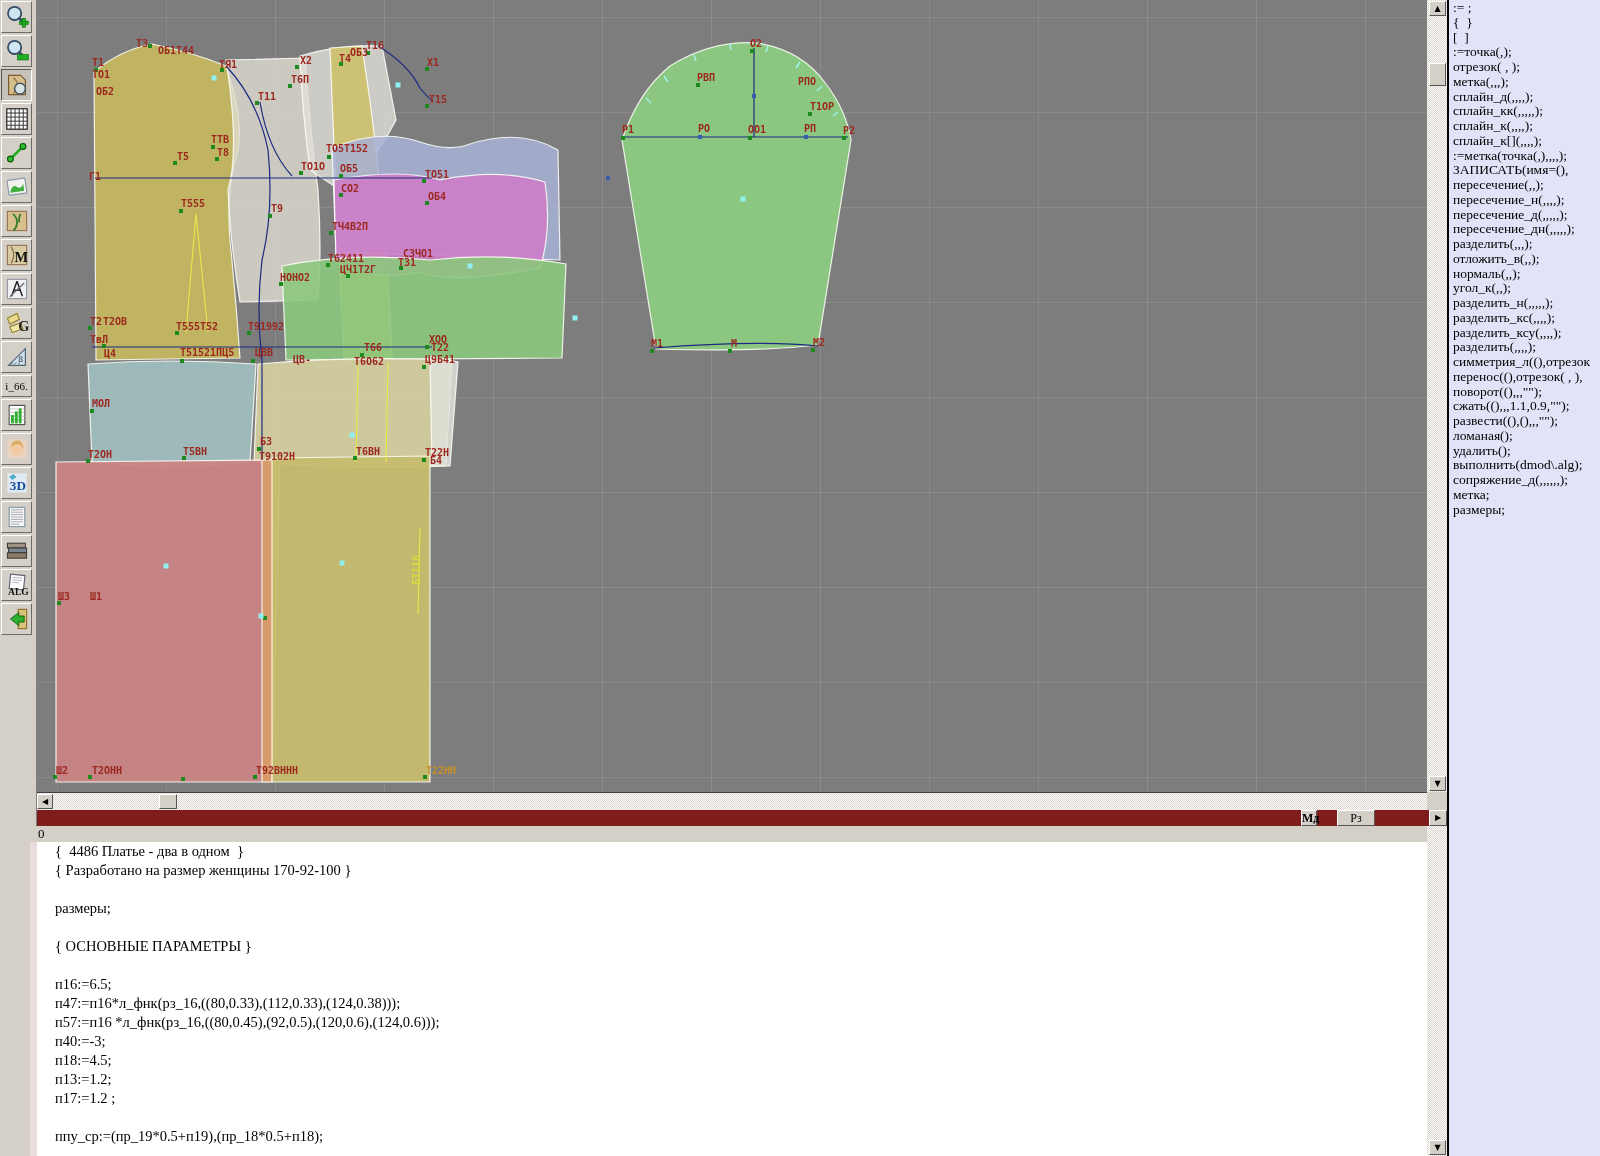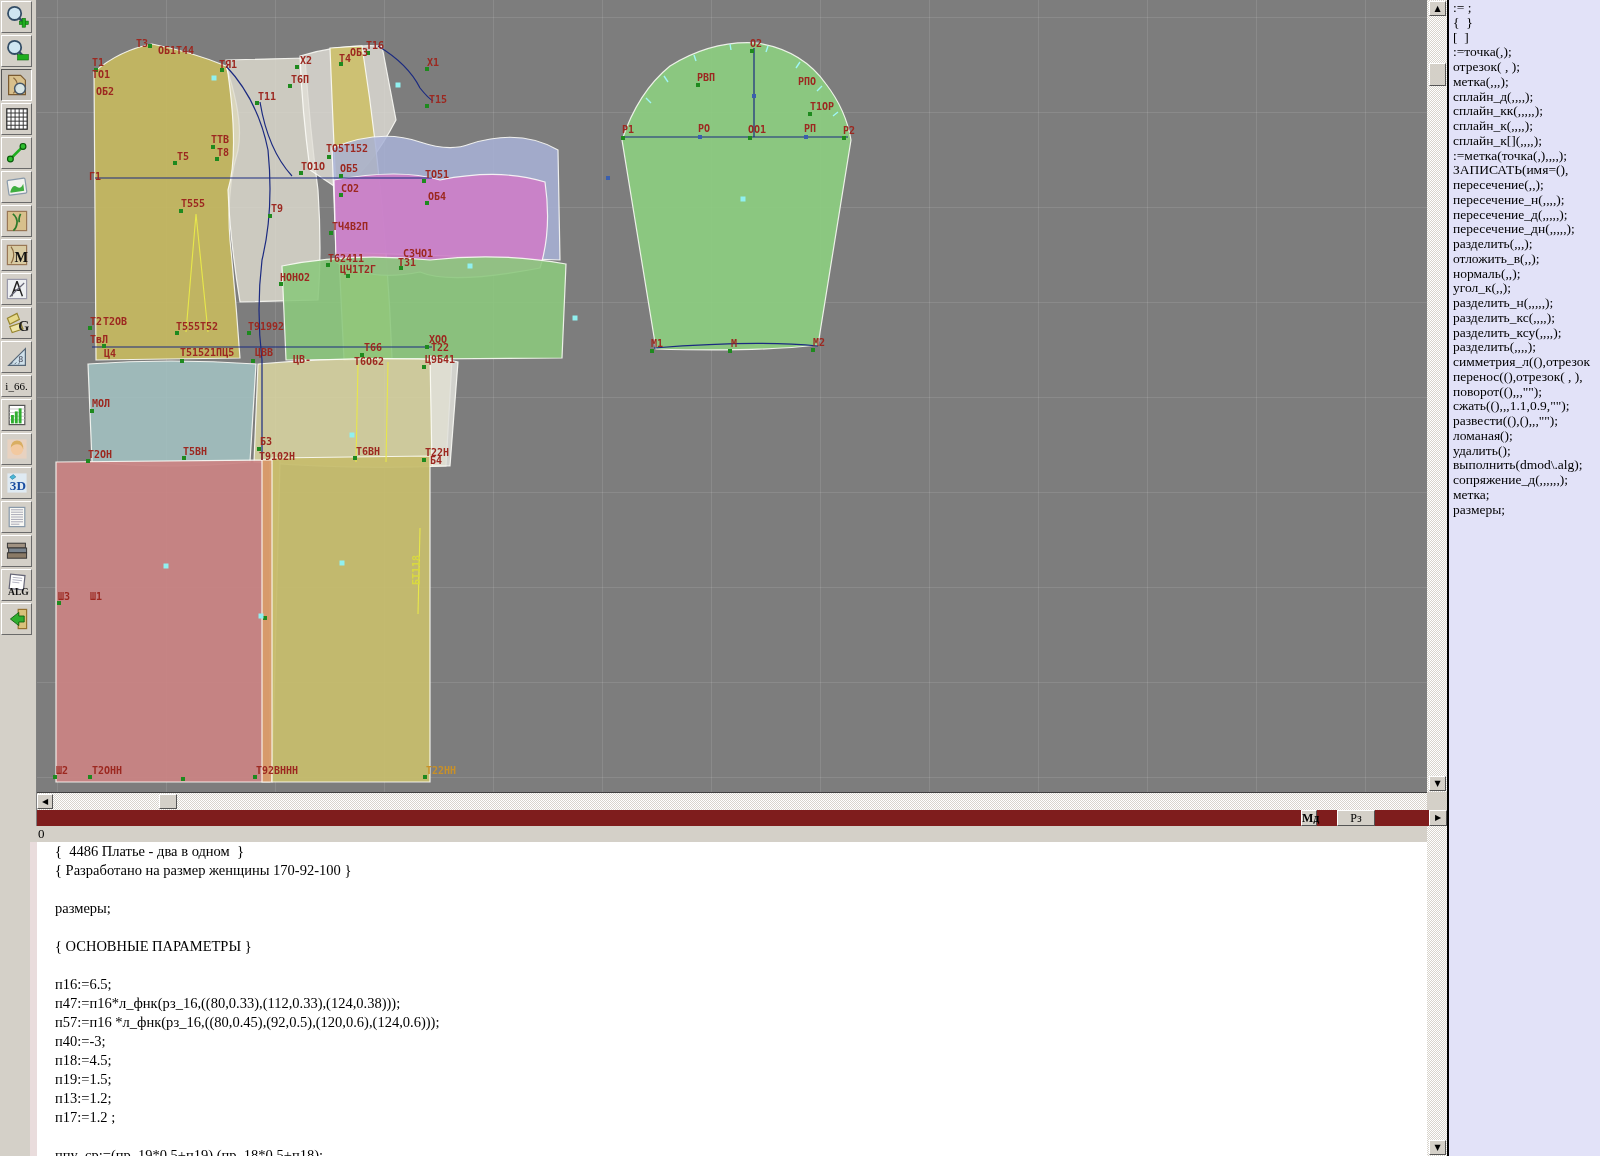--- a/index.html
+++ b/index.html
@@ -473,21 +473,20 @@
       <div class="ln"> </div>
       <div class="ln">размеры;</div>
       <div class="ln"> </div>
       <div class="ln">{ ОСНОВНЫЕ ПАРАМЕТРЫ }</div>
       <div class="ln"> </div>
       <div class="ln">п16:=6.5;</div>
       <div class="ln">п47:=п16*л_фнк(рз_16,((80,0.33),(112,0.33),(124,0.38)));</div>
       <div class="ln">п57:=п16 *л_фнк(рз_16,((80,0.45),(92,0.5),(120,0.6),(124,0.6)));</div>
       <div class="ln">п40:=-3;</div>
       <div class="ln">п18:=4.5;</div>
-      <div class="ln">п19:=1.5;</div>
       <div class="ln">п13:=1.2;</div>
       <div class="ln">п17:=1.2 ;</div>
       <div class="ln"> </div>
       <div class="ln">ппу_ср:=(пр_19*0.5+п19),(пр_18*0.5+п18);</div>
     </div>
 
   <div id="edscroll" class="sb">
     <div class="sb-btn" style="left:2px;top:314px;width:17px;height:15px;">▼</div>
   </div>
 

